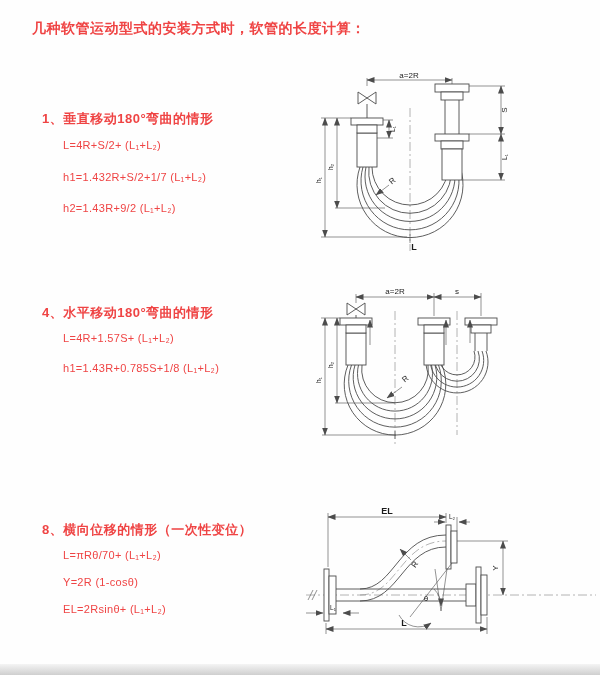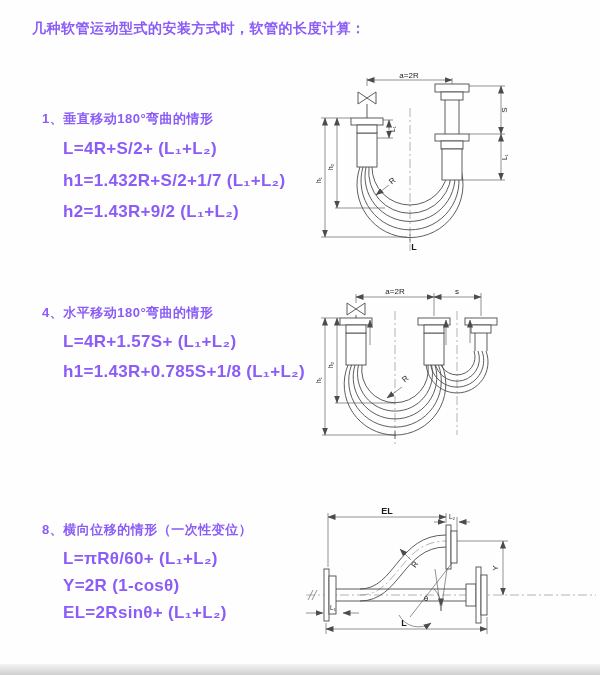--- a/index.html
+++ b/index.html
@@ -1,21 +1,21 @@
 <!DOCTYPE html>
 <html><head>
 <meta charset="utf-8">
 <style>
   html,body{margin:0;padding:0;background:#ffffff;}
   #page{position:relative;width:600px;height:675px;background:#fefefe;overflow:hidden;
-        font-family:"Liberation Sans","DejaVu Sans",sans-serif;color:#8b5cf6;}
+        font-family:"Liberation Sans","DejaVu Sans",sans-serif;color:#ef4444;}
   .t{position:absolute;white-space:nowrap;}
   .title{font-size:14px;font-weight:bold;letter-spacing:.5px;}
   .heading{font-size:13px;font-weight:bold;letter-spacing:.5px;}
-  .formula{font-size:17px;letter-spacing:.3px;font-weight:bold;}
+  .formula{font-size:11px;letter-spacing:.3px;}
   .diag{position:absolute;}
   svg .ln{stroke:#4c4c4c;stroke-width:.9;fill:none;}
   svg .dim{stroke:#4c4c4c;stroke-width:.6;fill:none;}
   svg .cl{stroke:#767676;stroke-width:.55;stroke-dasharray:9 3 2 3;fill:none;}
   svg .part{fill:#ffffff;stroke:#4c4c4c;stroke-width:.9;}
   svg text{fill:#1c1c1c;font-family:"Liberation Sans","DejaVu Sans",sans-serif;}
   svg .lbl{font-size:8px;}
   svg .lbl-s{font-size:6.5px;}
   #edge-shadow{position:absolute;left:0;right:0;bottom:0;height:11px;
         background:linear-gradient(#f4f4f4,#cfcfcf);}
@@ -30,21 +30,21 @@
   <div class="t heading" style="left:42px;top:110px;">1、垂直移动180°弯曲的情形</div>
   <div class="t formula" style="left:63px;top:139px;">L=4R+S/2+ (L₁+L₂)</div>
   <div class="t formula" style="left:63px;top:171px;">h1=1.432R+S/2+1/7 (L₁+L₂)</div>
   <div class="t formula" style="left:63px;top:202px;">h2=1.43R+9/2 (L₁+L₂)</div>
 
   <div class="t heading" style="left:42px;top:304px;">4、水平移动180°弯曲的情形</div>
   <div class="t formula" style="left:63px;top:332px;">L=4R+1.57S+ (L₁+L₂)</div>
   <div class="t formula" style="left:63px;top:362px;">h1=1.43R+0.785S+1/8 (L₁+L₂)</div>
 
   <div class="t heading" style="left:42px;top:521px;">8、横向位移的情形（一次性变位）</div>
-  <div class="t formula" style="left:63px;top:549px;">L=πRθ/60+ (L₁+L₂)</div>
+  <div class="t formula" style="left:63px;top:549px;">L=πRθ/70+ (L₁+L₂)</div>
   <div class="t formula" style="left:63px;top:576px;">Y=2R (1-cosθ)</div>
   <div class="t formula" style="left:63px;top:603px;">EL=2Rsinθ+ (L₁+L₂)</div>
 
   <div class="diag" style="left:315px;top:72px;width:280px;height:185px;">
   <svg width="280" height="185" viewBox="0 0 280 185">
     <defs>
       <marker id="ar1" viewBox="0 0 8 6" markerWidth="8" markerHeight="6" refX="7.5" refY="3" orient="auto-start-reverse" markerUnits="userSpaceOnUse">
         <path d="M0,0 L8,3 L0,6 Z" fill="#4c4c4c"></path>
       </marker>
       <pattern id="bp1" width="4" height="4" patternUnits="userSpaceOnUse">

